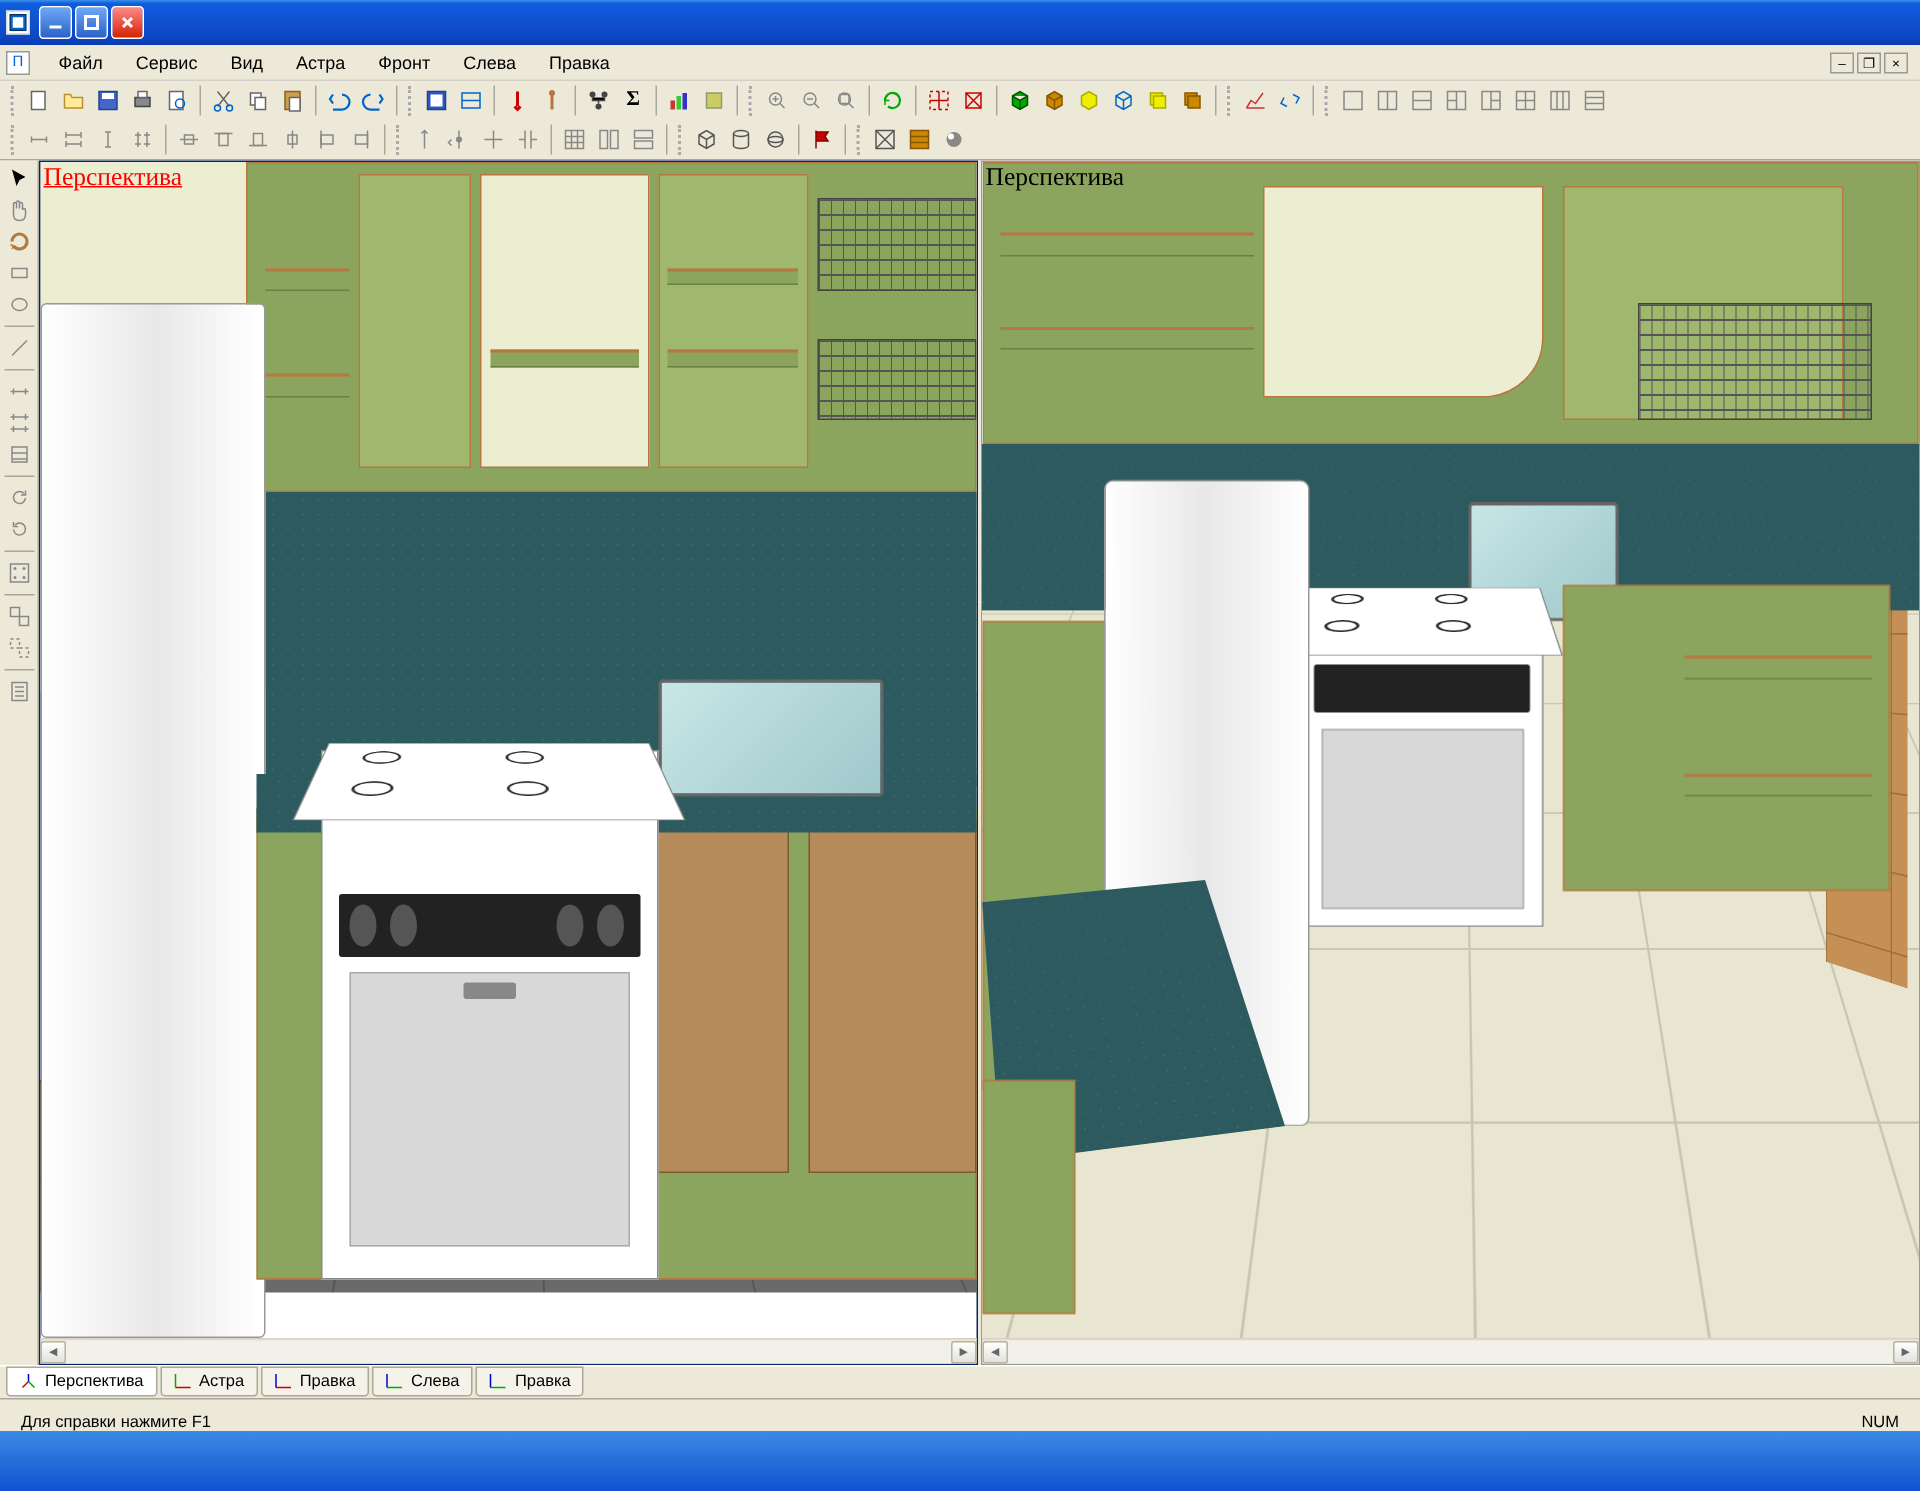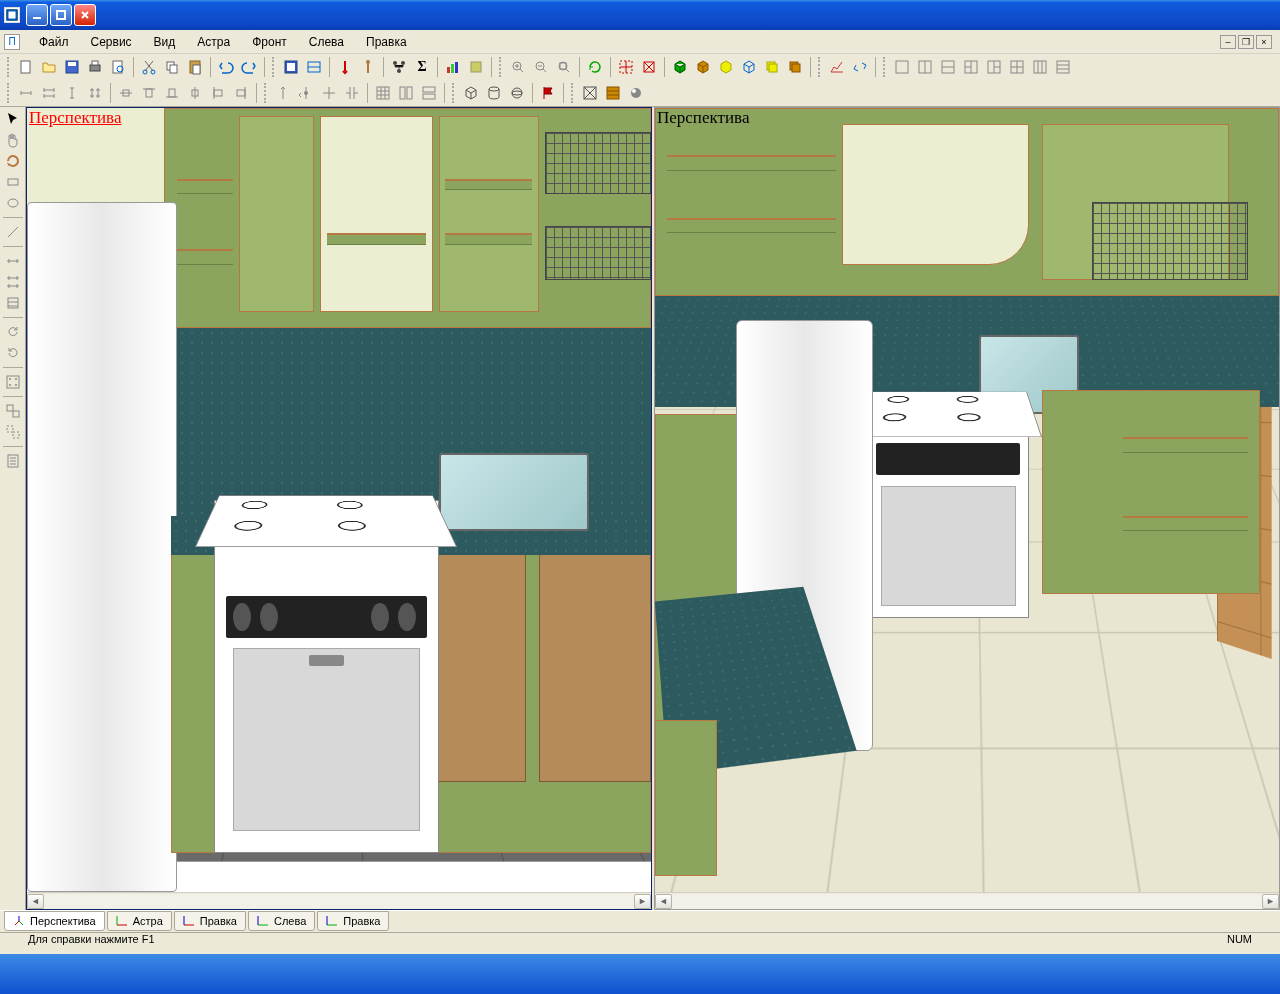--- a/index.html
+++ b/index.html
@@ -63,21 +63,21 @@
 .k-dark-floor { position:absolute; background:#6a6a6a; background-image:linear-gradient(#555 1px, transparent 1px), linear-gradient(90deg, #555 1px, transparent 1px); background-size:110px 90px;}
 .k-wall-tile { position:absolute; background:#c49056; background-image:linear-gradient(#a0703a 1px, transparent 1px), linear-gradient(90deg, #a0703a 1px, transparent 1px); background-size:50px 50px;}
 
 
 .bottom-tabs { height:22px; background:#ece9d8; display:flex; align-items:flex-start; padding:0 4px; border-top:1px solid #fff;}
 .view-tab { height:20px; padding:2px 8px; border:1px solid #aca899; background:#f5f3e9; font-size:11px; display:flex; align-items:center; gap:5px; cursor:pointer; margin-right:2px; border-radius:0 0 3px 3px;}
 .view-tab .sw { width:12px; height:12px; display:flex; align-items:center; justify-content:center;}
 .view-tab.active { background:#fff;}
 
 
-.statusbar { height:22px; background:#ece9d8; border-top:1px solid #aca899; display:flex; align-items:flex-start; font-size:11px; padding:0 20px;}
+.statusbar { height:22px; background:#ece9d8; border-top:1px solid #aca899; display:flex; align-items:flex-end; font-size:11px; padding:0 6px;}
 .statusbar .status-cell { padding:0 8px;}
 .statusbar .status-right { margin-left:auto;}
 
 
 .taskbar-area { height:40px; background:linear-gradient(#3b8ae5,#1051d0);}
 </style>
 </head>
 <body>
 
 <div class="titlebar">

